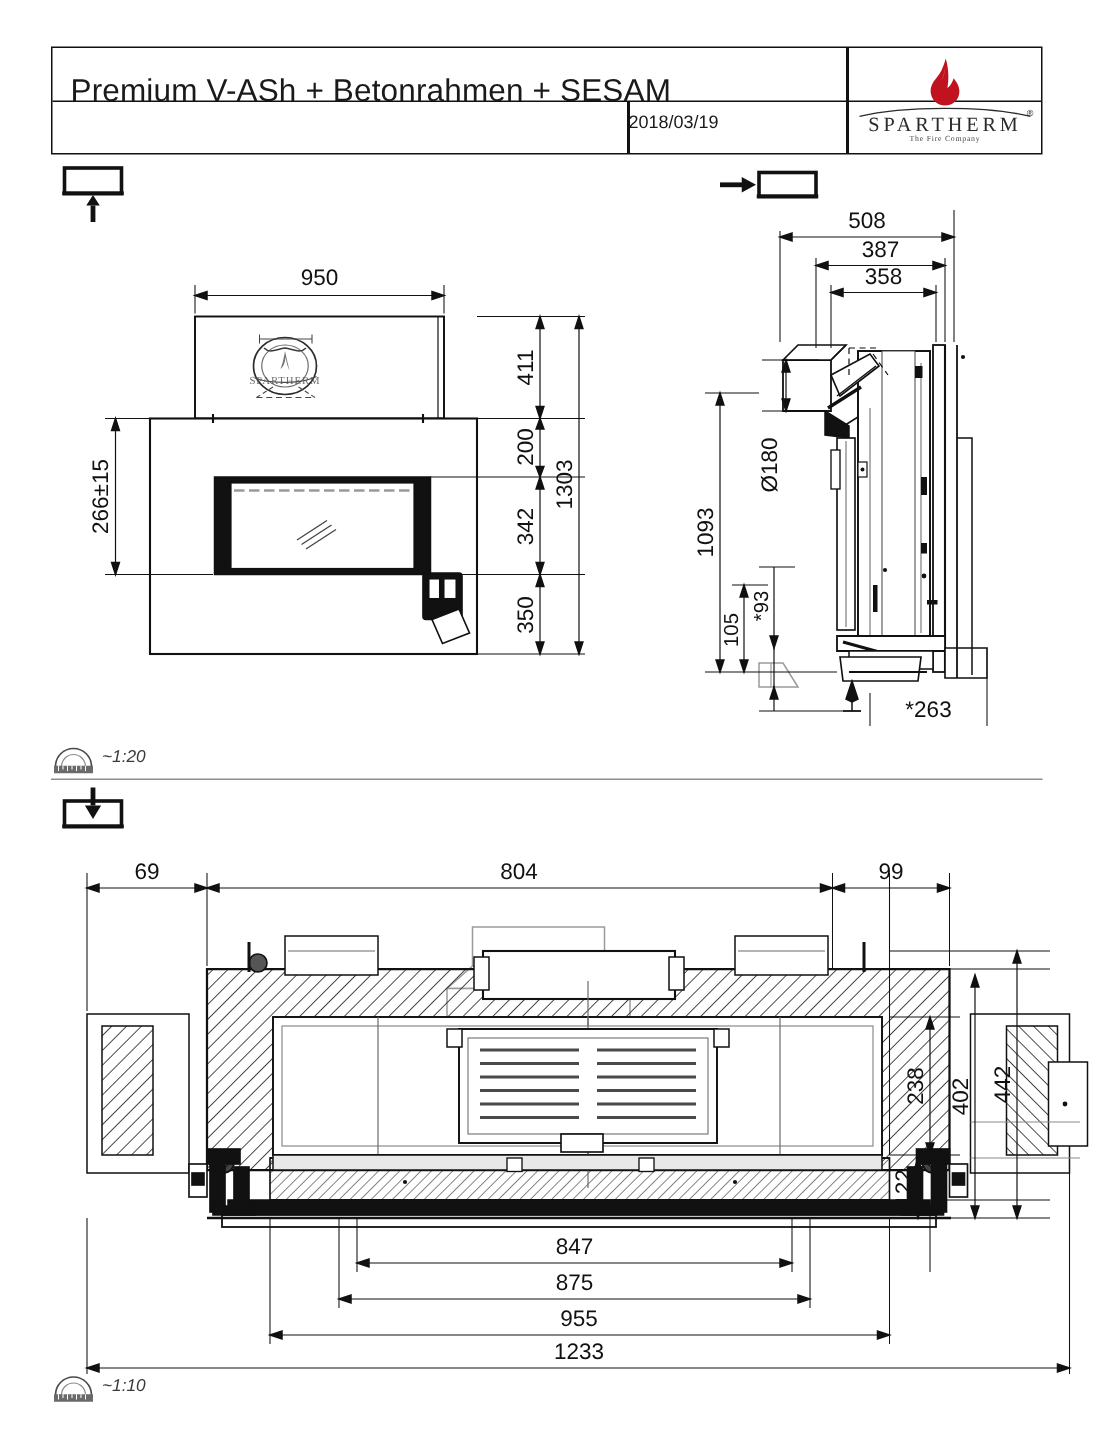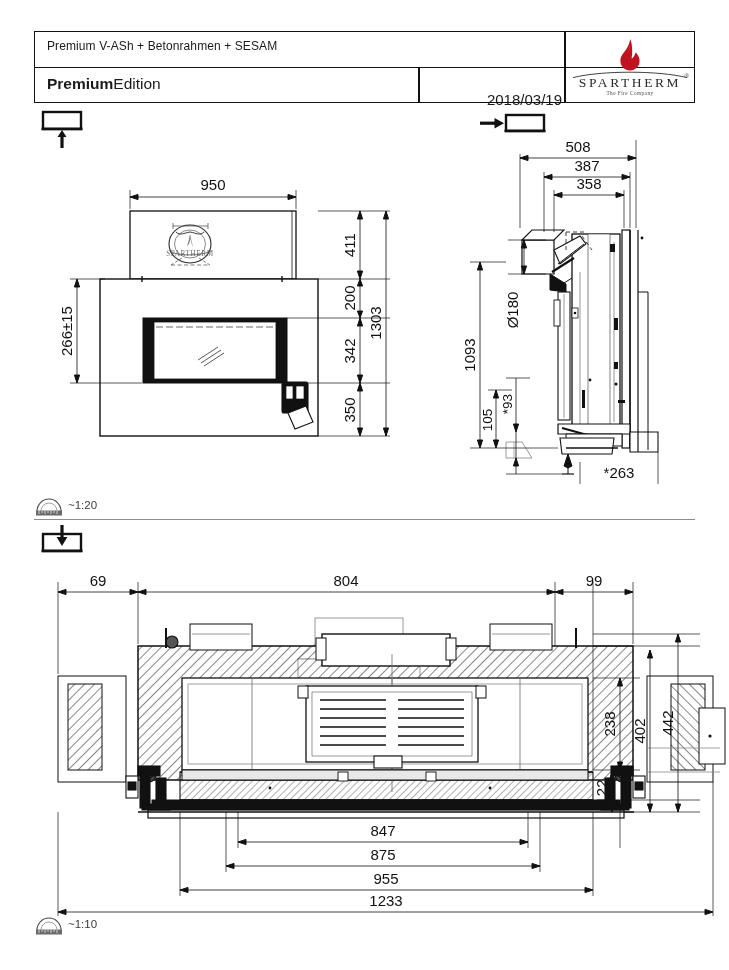--- a/index.html
+++ b/index.html
@@ -7,65 +7,62 @@
        font-family:"Liberation Sans",sans-serif;color:#1a1a1a;}
 
   .sheet{position:absolute;left:0;top:0;width:729px;height:970px;}
 
   
   .titleblock{position:absolute;left:34px;top:31px;width:661px;height:72px;
               border:1.6px solid #111;box-sizing:border-box;}
   .tb-row{position:absolute;left:0;width:100%;box-sizing:border-box;}
   .tb-r1{top:0;height:36px;border-bottom:1.6px solid #111;}
   .tb-r2{top:36px;height:34px;}
-  .tb-title{position:absolute;left:12px;top:7px;font-size:12px;letter-spacing:.1px;
+  .tb-title{position:absolute;left:12px;top:17px;font-size:21px;letter-spacing:.1px;
             white-space:nowrap;}
   .tb-edition{position:absolute;left:12px;top:7px;font-size:15.5px;white-space:nowrap;}
   .tb-edition b{font-weight:700;}
-  .tb-date{position:absolute;left:0;top:23px;width:143px;text-align:right;font-size:15px;}
+  .tb-date{position:absolute;left:0;top:6px;width:143px;text-align:left;font-size:12px;}
   .vsep{position:absolute;top:0;width:1.6px;background:#111;}
   .vsep-date{left:383px;top:36px;height:34px;}
   .vsep-logo{left:529px;top:0;height:70px;}
 
   .logo{position:absolute;left:531px;top:1px;width:128px;height:69px;}
   .flame{position:absolute;left:50%;top:5px;transform:translateX(-50%);}
   .logo-arc{position:absolute;left:6px;top:36px;width:116px;height:10px;}
   .logo-name{position:absolute;left:0;top:42px;width:128px;text-align:center;
              font-family:"Liberation Serif",serif;font-size:13.5px;letter-spacing:2.6px;
              color:#2b2b2b;}
   .logo-reg{position:absolute;right:5px;top:40px;font-size:6px;color:#2b2b2b;}
   .logo-sub{position:absolute;left:0;top:57px;width:128px;text-align:center;
             font-family:"Liberation Serif",serif;font-size:5.2px;letter-spacing:.5px;
             color:#4a4a4a;}
 
   
   .viewicon{position:absolute;}
 
   
   .divider{position:absolute;left:34px;top:519px;width:661px;height:1.2px;background:#8d8d8d;}
-  .scaletag{position:absolute;font-size:11.5px;color:#3a3a3a;font-family:"Liberation Sans",sans-serif;}
+  .scaletag{position:absolute;font-size:11.5px;color:#3a3a3a;font-family:"Liberation Sans",sans-serif;font-style:italic;}
 
   
   svg.dwg{position:absolute;left:0;top:0;overflow:visible;}
 
   .dim{font-family:"Liberation Sans",sans-serif;font-size:15px;fill:#111;}
   .dim-s{font-family:"Liberation Sans",sans-serif;font-size:13.5px;fill:#111;}
   .dimv{font-family:"Liberation Sans",sans-serif;font-size:15px;fill:#111;}
 </style>
 </head>
 <body>
 
 <div class="sheet">
 
   <div class="titleblock">
     <div class="tb-row tb-r1">
       <div class="tb-title">Premium V-ASh + Betonrahmen + SESAM</div>
-    </div>
-    <div class="tb-row tb-r2">
-      <div class="tb-edition"><b>Premium</b><span>Edition</span></div>
     </div>
     <div class="vsep vsep-date"></div>
     <div class="vsep vsep-logo"></div>
     <div style="position:absolute;left:384px;top:36px;width:145px;height:34px;">
       <div class="tb-date">2018/03/19</div>
     </div>
 
     <div class="logo">
       <svg class="flame" width="30" height="34" viewBox="0 0 30 34">
         <path d="M15.5 1 C13.6 7.5 12.2 10.5 9.4 13.8 C6.6 17.1 5.2 19.8 5.4 23.2

